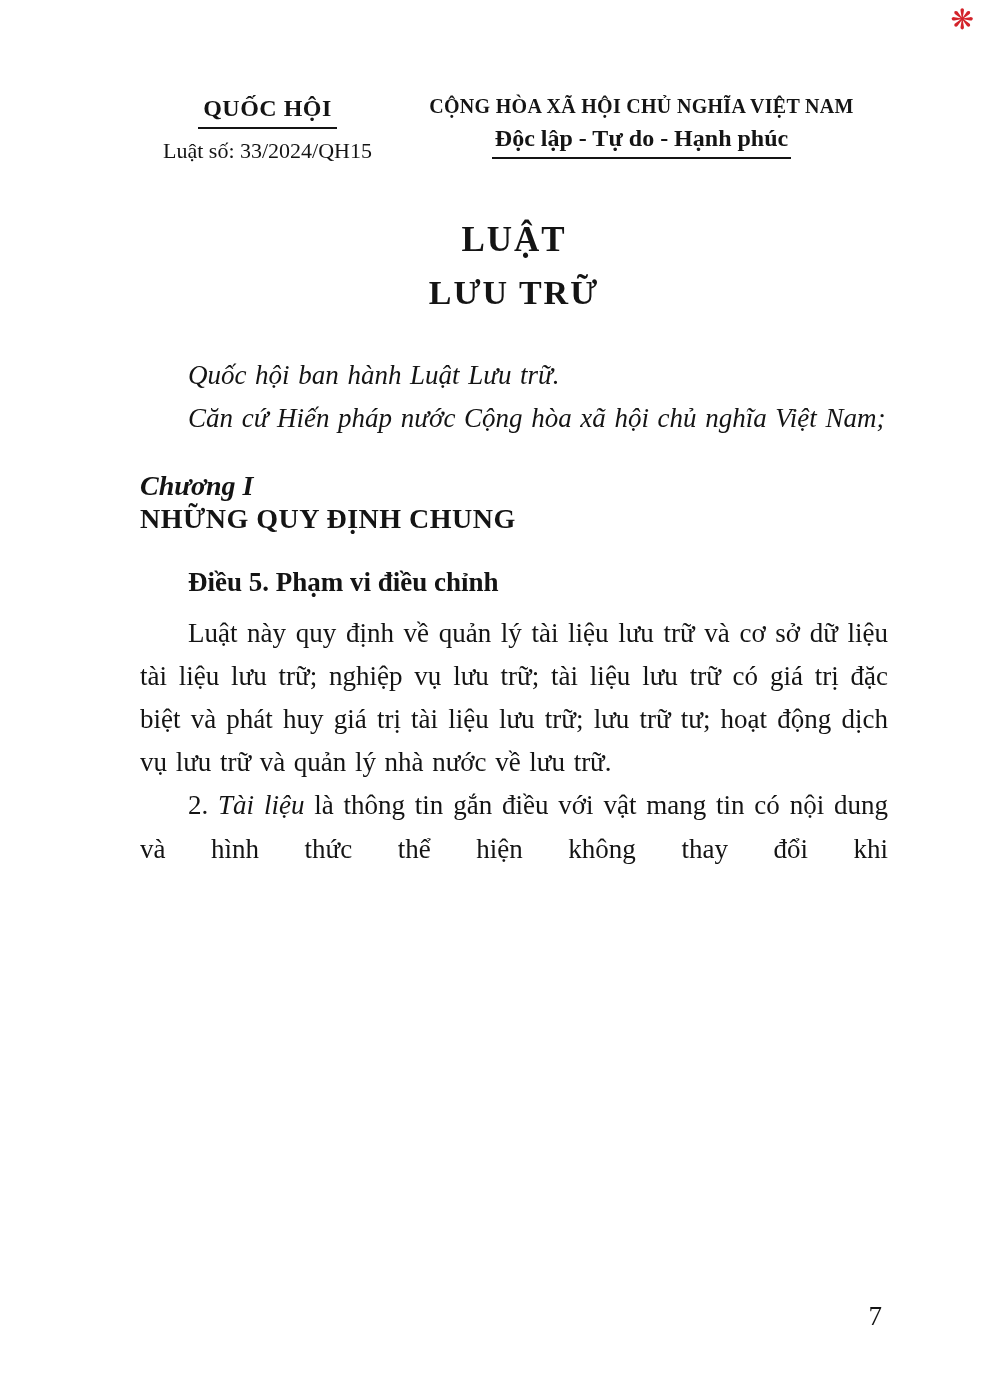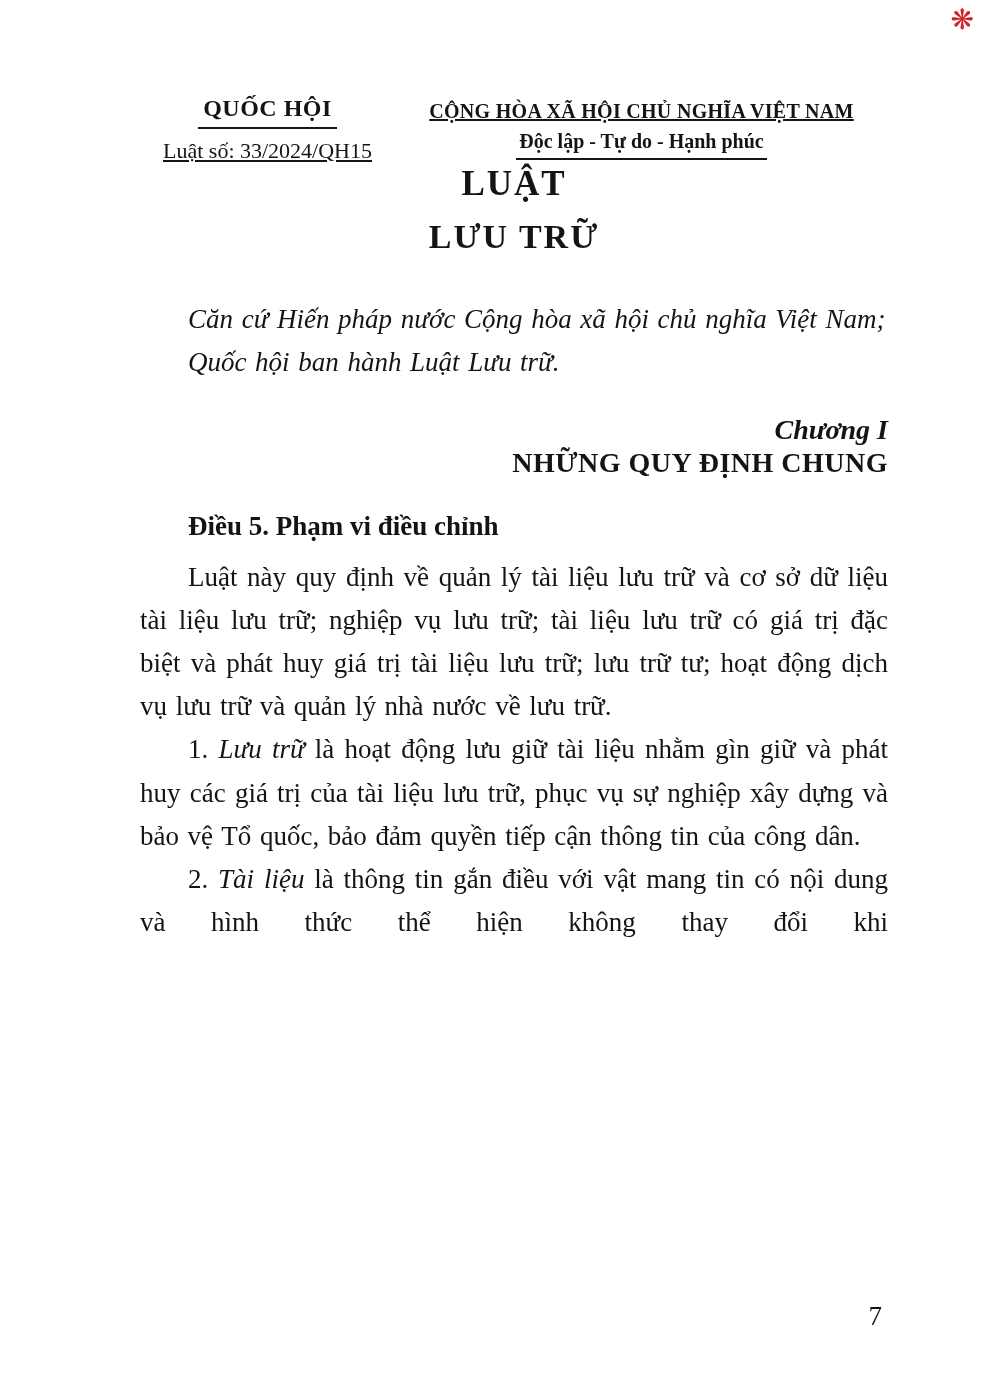--- a/index.html
+++ b/index.html
@@ -16,54 +16,54 @@
     overflow: hidden;
   }
   .flower {
     position: absolute;
     top: 6px;
     right: 26px;
     font-size: 28px;
     line-height: 1;
     color: #d3232a;
   }
-  .doc-header { display: flex; align-items: center; text-decoration: underline; }
+  .doc-header { display: flex; align-items: flex-start; }
   .header-left { flex: 0 0 255px; text-align: center; }
   .header-right { flex: 1; text-align: center; }
   .org {
     display: inline-block;
     font-size: 24px;
     font-weight: bold;
     letter-spacing: 0.5px;
     border-bottom: 2px solid #141414;
     padding: 0 5px 5px;
   }
   .law-no { font-size: 22px; margin-top: 9px; }
   .country { font-size: 20px; font-weight: bold; letter-spacing: 0.3px; }
   .motto {
     display: inline-block;
-    font-size: 20px;
+    font-size: 24px;
     font-weight: bold;
     border-bottom: 2px solid #141414;
     padding: 0 3px 5px;
     margin-top: 7px;
   }
-  .doc-title { text-align: center; }
+  .doc-title { text-align: center; margin-top: 56px; }
   .doc-title-line1 { font-size: 35px; font-weight: bold; letter-spacing: 2px; }
   .doc-title-line2 { font-size: 34px; font-weight: bold; letter-spacing: 2px; margin-top: 14px; }
   .body-text {
     font-size: 27px;
     line-height: 1.6;
     text-align: justify;
     word-spacing: 0.07em;
   }
   .indent { text-indent: 48px; }
   .italic { font-style: italic; }
   .preamble { margin-top: 42px; }
-  .chapter { text-align: right; margin-top: 30px; }
+  .chapter { text-align: left; margin-top: 30px; }
   .chapter-no { font-size: 28px; font-weight: bold; font-style: italic; }
   .chapter-title { font-size: 28px; font-weight: bold; letter-spacing: 0.5px; margin-top: 1px; }
   .article-heading {
     font-size: 27px;
     font-weight: bold;
     text-indent: 48px;
     margin: 26px 0 7px;
     line-height: 1.6;
   }
   .continues { text-align-last: justify; }
@@ -95,32 +95,31 @@
       </div>
     </div>
   </div>
 
   <div class="doc-title">
     <div class="doc-title-line1">LUẬT</div>
     <div class="doc-title-line2">LƯU TRỮ</div>
   </div>
 
   <div class="preamble body-text italic">
+    <p class="indent">Quốc hội ban hành Luật Lưu trữ.</p>
     <p class="indent">Căn cứ Hiến pháp nước Cộng hòa xã hội chủ nghĩa Việt Nam;</p>
-    <p class="indent">Quốc hội ban hành Luật Lưu trữ.</p>
   </div>
 
   <div class="chapter">
     <div class="chapter-no">Chương I</div>
     <div class="chapter-title">NHỮNG QUY ĐỊNH CHUNG</div>
   </div>
 
   <h2 class="article-heading">Điều 5. Phạm vi điều chỉnh</h2>
   <p class="body-text indent">Luật này quy định về quản lý tài liệu lưu trữ và cơ sở dữ liệu tài liệu lưu trữ; nghiệp vụ lưu trữ; tài liệu lưu trữ có giá trị đặc biệt và phát huy giá trị tài liệu lưu trữ; lưu trữ tư; hoạt động dịch vụ lưu trữ và quản lý nhà nước về lưu trữ.</p>
 
 
-  <p class="body-text indent"><span>1. </span><span class="italic">Lưu trữ</span><span> là hoạt động lưu giữ tài liệu nhằm gìn giữ và phát huy các giá trị của tài liệu lưu trữ, phục vụ sự nghiệp xây dựng và bảo vệ Tổ quốc, bảo đảm quyền tiếp cận thông tin của công dân.</span></p>
 
   <p class="body-text indent continues"><span>2. </span><span class="italic">Tài liệu</span><span> là thông tin gắn điều với vật mang tin có nội dung và hình thức thể hiện không thay đổi khi</span></p>
 
   <div class="page-number">7</div>
 
 </div>
 
 </body></html>

